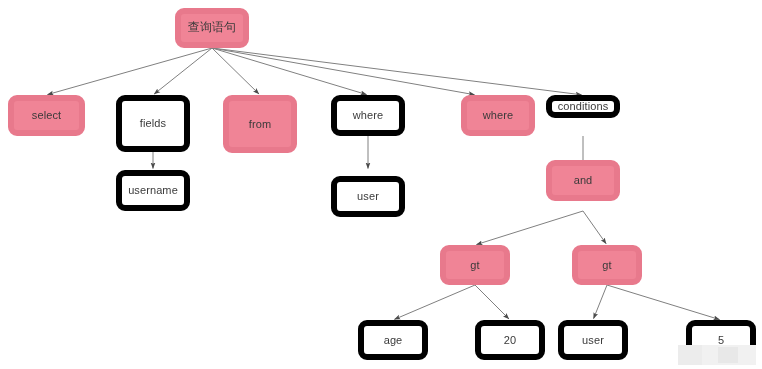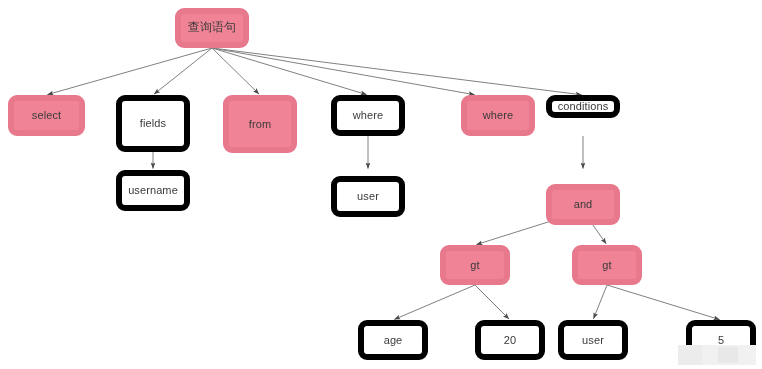--- a/index.html
+++ b/index.html
@@ -129,21 +129,21 @@
       </div>
       <div class="node" style="left: 546px; top: 95px; width: 74px; height: 23px;">
         <span class="node-label">conditions</span>
       </div>
       <div class="node" style="left: 116px; top: 170px; width: 74px; height: 41px;">
         <span class="node-label">username</span>
       </div>
       <div class="node" style="left: 331px; top: 176px; width: 74px; height: 41px;">
         <span class="node-label">user</span>
       </div>
-      <div class="node filled" style="left: 546px; top: 184px; width: 74px; height: 41px;">
+      <div class="node filled" style="left: 546px; top: 160px; width: 74px; height: 41px;">
         <span class="node-label">and</span>
       </div>
       <div class="node filled" style="left: 440px; top: 245px; width: 70px; height: 40px;">
         <span class="node-label">gt</span>
       </div>
       <div class="node filled" style="left: 572px; top: 245px; width: 70px; height: 40px;">
         <span class="node-label">gt</span>
       </div>
       <div class="node" style="left: 358px; top: 320px; width: 70px; height: 40px;">
         <span class="node-label">age</span>

